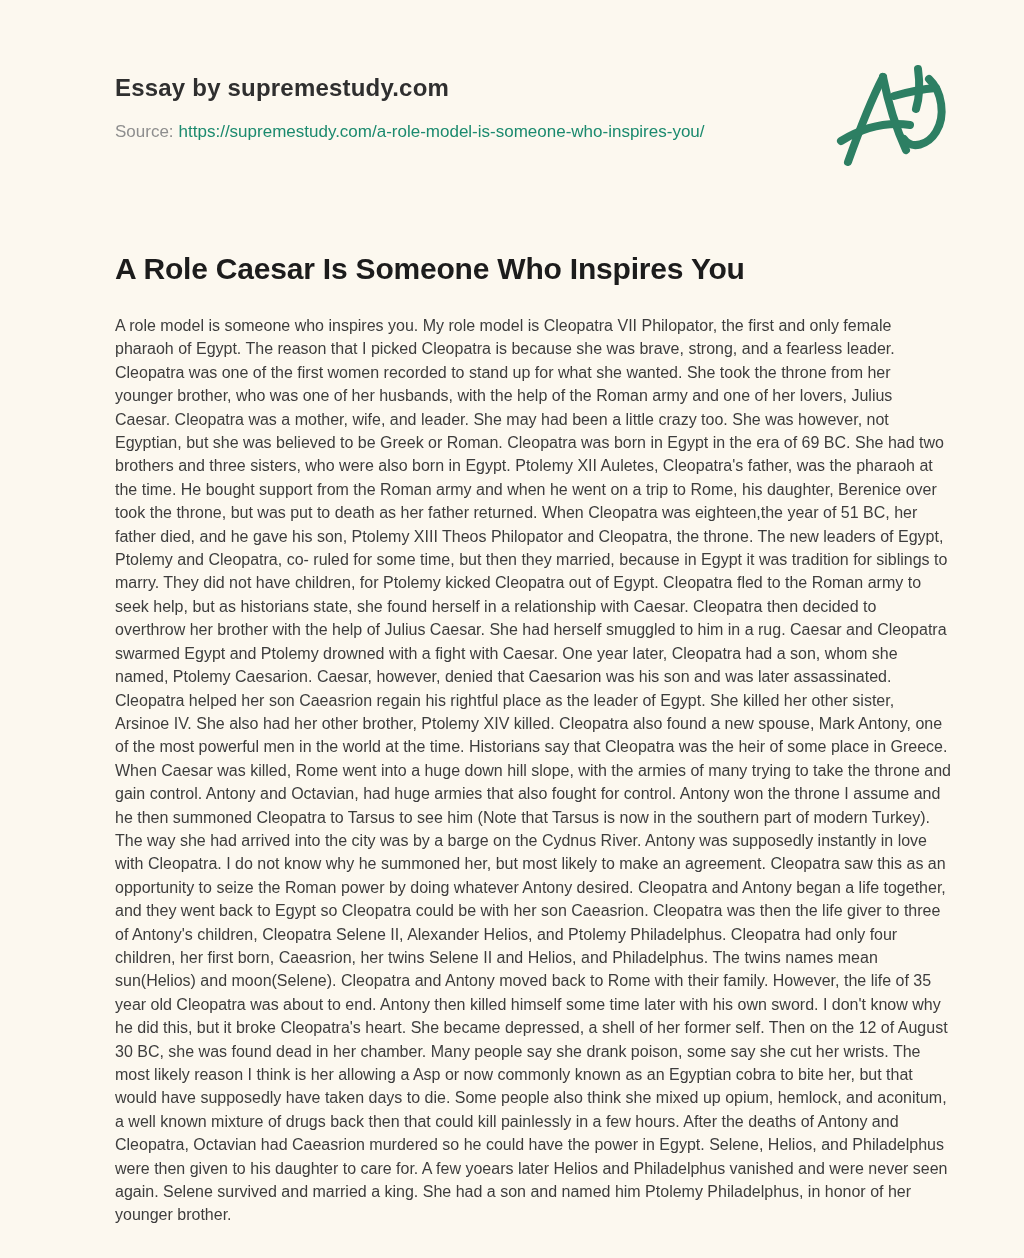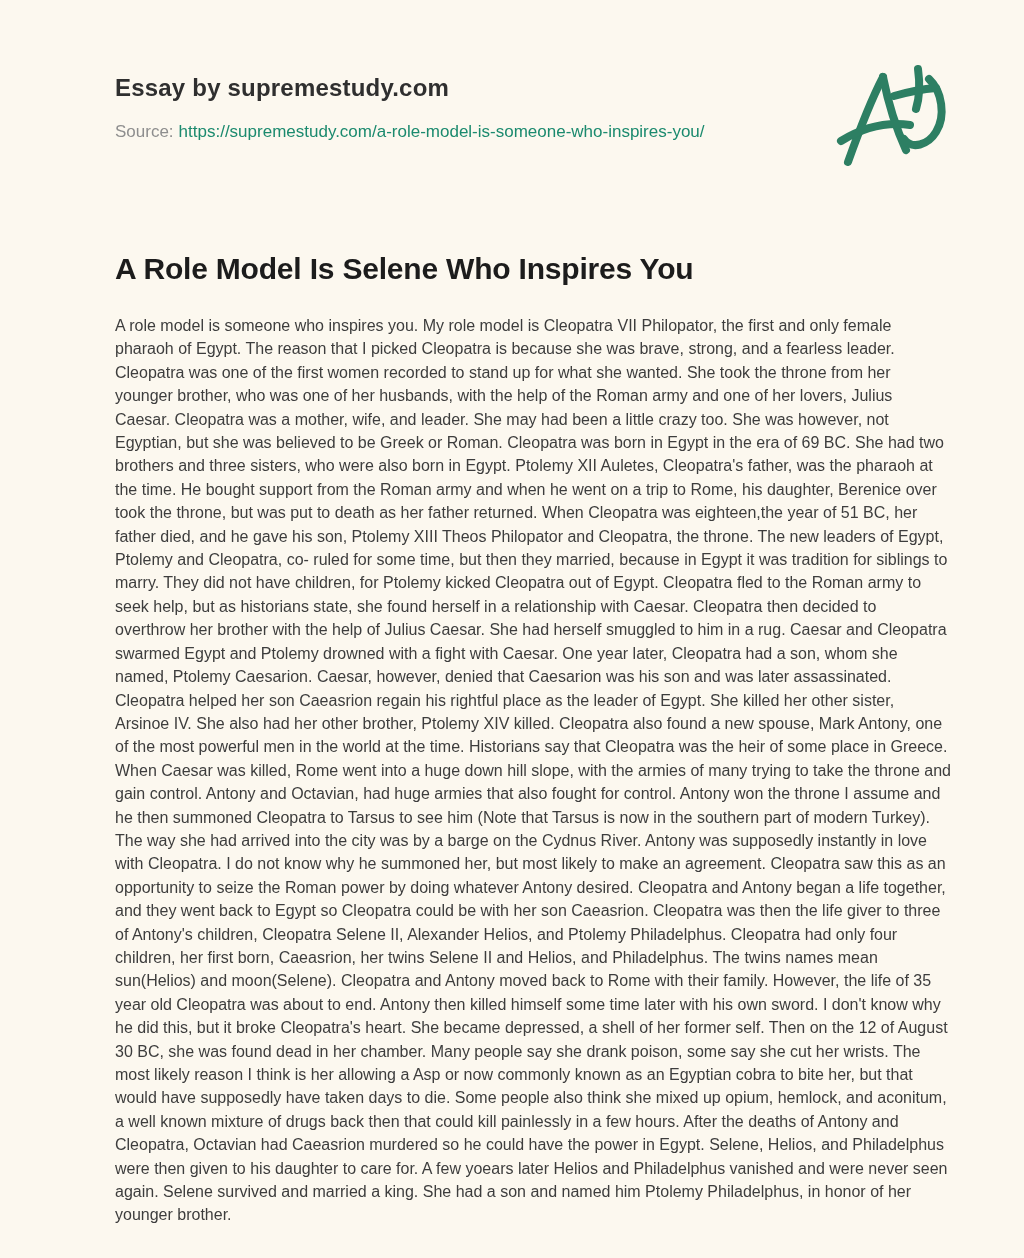--- a/index.html
+++ b/index.html
@@ -91,18 +91,18 @@
 
           <path d="M 82 7 C 84 21 84 34 80 47"></path>
 
           <path d="M 93 17 C 106 29 110 54 100 70 C 92 83 76 88 68 77"></path>
         </g>
       </svg>
     </div>
   </header>
 
   <main>
-    <h2 class="essay-title">A Role Model Is Selene Who Inspires You</h2>
+    <h2 class="essay-title">A Role Caesar Is Someone Who Inspires You</h2>
 
     <p class="essay-body">A role model is someone who inspires you. My role model is Cleopatra VII Philopator, the first and only female pharaoh of Egypt. The reason that I picked Cleopatra is because she was brave, strong, and a fearless leader. Cleopatra was one of the first women recorded to stand up for what she wanted. She took the throne from her younger brother, who was one of her husbands, with the help of the Roman army and one of her lovers, Julius Caesar. Cleopatra was a mother, wife, and leader. She may had been a little crazy too. She was however, not Egyptian, but she was believed to be Greek or Roman. Cleopatra was born in Egypt in the era of 69 BC. She had two brothers and three sisters, who were also born in Egypt. Ptolemy XII Auletes, Cleopatra's father, was the pharaoh at the time. He bought support from the Roman army and when he went on a trip to Rome, his daughter, Berenice over took the throne, but was put to death as her father returned. When Cleopatra was eighteen,the year of 51 BC, her father died, and he gave his son, Ptolemy XIII Theos Philopator and Cleopatra, the throne. The new leaders of Egypt, Ptolemy and Cleopatra, co- ruled for some time, but then they married, because in Egypt it was tradition for siblings to marry. They did not have children, for Ptolemy kicked Cleopatra out of Egypt. Cleopatra fled to the Roman army to seek help, but as historians state, she found herself in a relationship with Caesar. Cleopatra then decided to overthrow her brother with the help of Julius Caesar. She had herself smuggled to him in a rug. Caesar and Cleopatra swarmed Egypt and Ptolemy drowned with a fight with Caesar. One year later, Cleopatra had a son, whom she named, Ptolemy Caesarion. Caesar, however, denied that Caesarion was his son and was later assassinated. Cleopatra helped her son Caeasrion regain his rightful place as the leader of Egypt. She killed her other sister, Arsinoe IV. She also had her other brother, Ptolemy XIV killed. Cleopatra also found a new spouse, Mark Antony, one of the most powerful men in the world at the time. Historians say that Cleopatra was the heir of some place in Greece. When Caesar was killed, Rome went into a huge down hill slope, with the armies of many trying to take the throne and gain control. Antony and Octavian, had huge armies that also fought for control. Antony won the throne I assume and he then summoned Cleopatra to Tarsus to see him (Note that Tarsus is now in the southern part of modern Turkey). The way she had arrived into the city was by a barge on the Cydnus River. Antony was supposedly instantly in love with Cleopatra. I do not know why he summoned her, but most likely to make an agreement. Cleopatra saw this as an opportunity to seize the Roman power by doing whatever Antony desired. Cleopatra and Antony began a life together, and they went back to Egypt so Cleopatra could be with her son Caeasrion. Cleopatra was then the life giver to three of Antony's children, Cleopatra Selene II, Alexander Helios, and Ptolemy Philadelphus. Cleopatra had only four children, her first born, Caeasrion, her twins Selene II and Helios, and Philadelphus. The twins names mean sun(Helios) and moon(Selene). Cleopatra and Antony moved back to Rome with their family. However, the life of 35 year old Cleopatra was about to end. Antony then killed himself some time later with his own sword. I don't know why he did this, but it broke Cleopatra's heart. She became depressed, a shell of her former self. Then on the 12 of August 30 BC, she was found dead in her chamber. Many people say she drank poison, some say she cut her wrists. The most likely reason I think is her allowing a Asp or now commonly known as an Egyptian cobra to bite her, but that would have supposedly have taken days to die. Some people also think she mixed up opium, hemlock, and aconitum, a well known mixture of drugs back then that could kill painlessly in a few hours. After the deaths of Antony and Cleopatra, Octavian had Caeasrion murdered so he could have the power in Egypt. Selene, Helios, and Philadelphus were then given to his daughter to care for. A few yoears later Helios and Philadelphus vanished and were never seen again. Selene survived and married a king. She had a son and named him Ptolemy Philadelphus, in honor of her younger brother.</p>
   </main>
 
 </div>
 
 </body></html>

